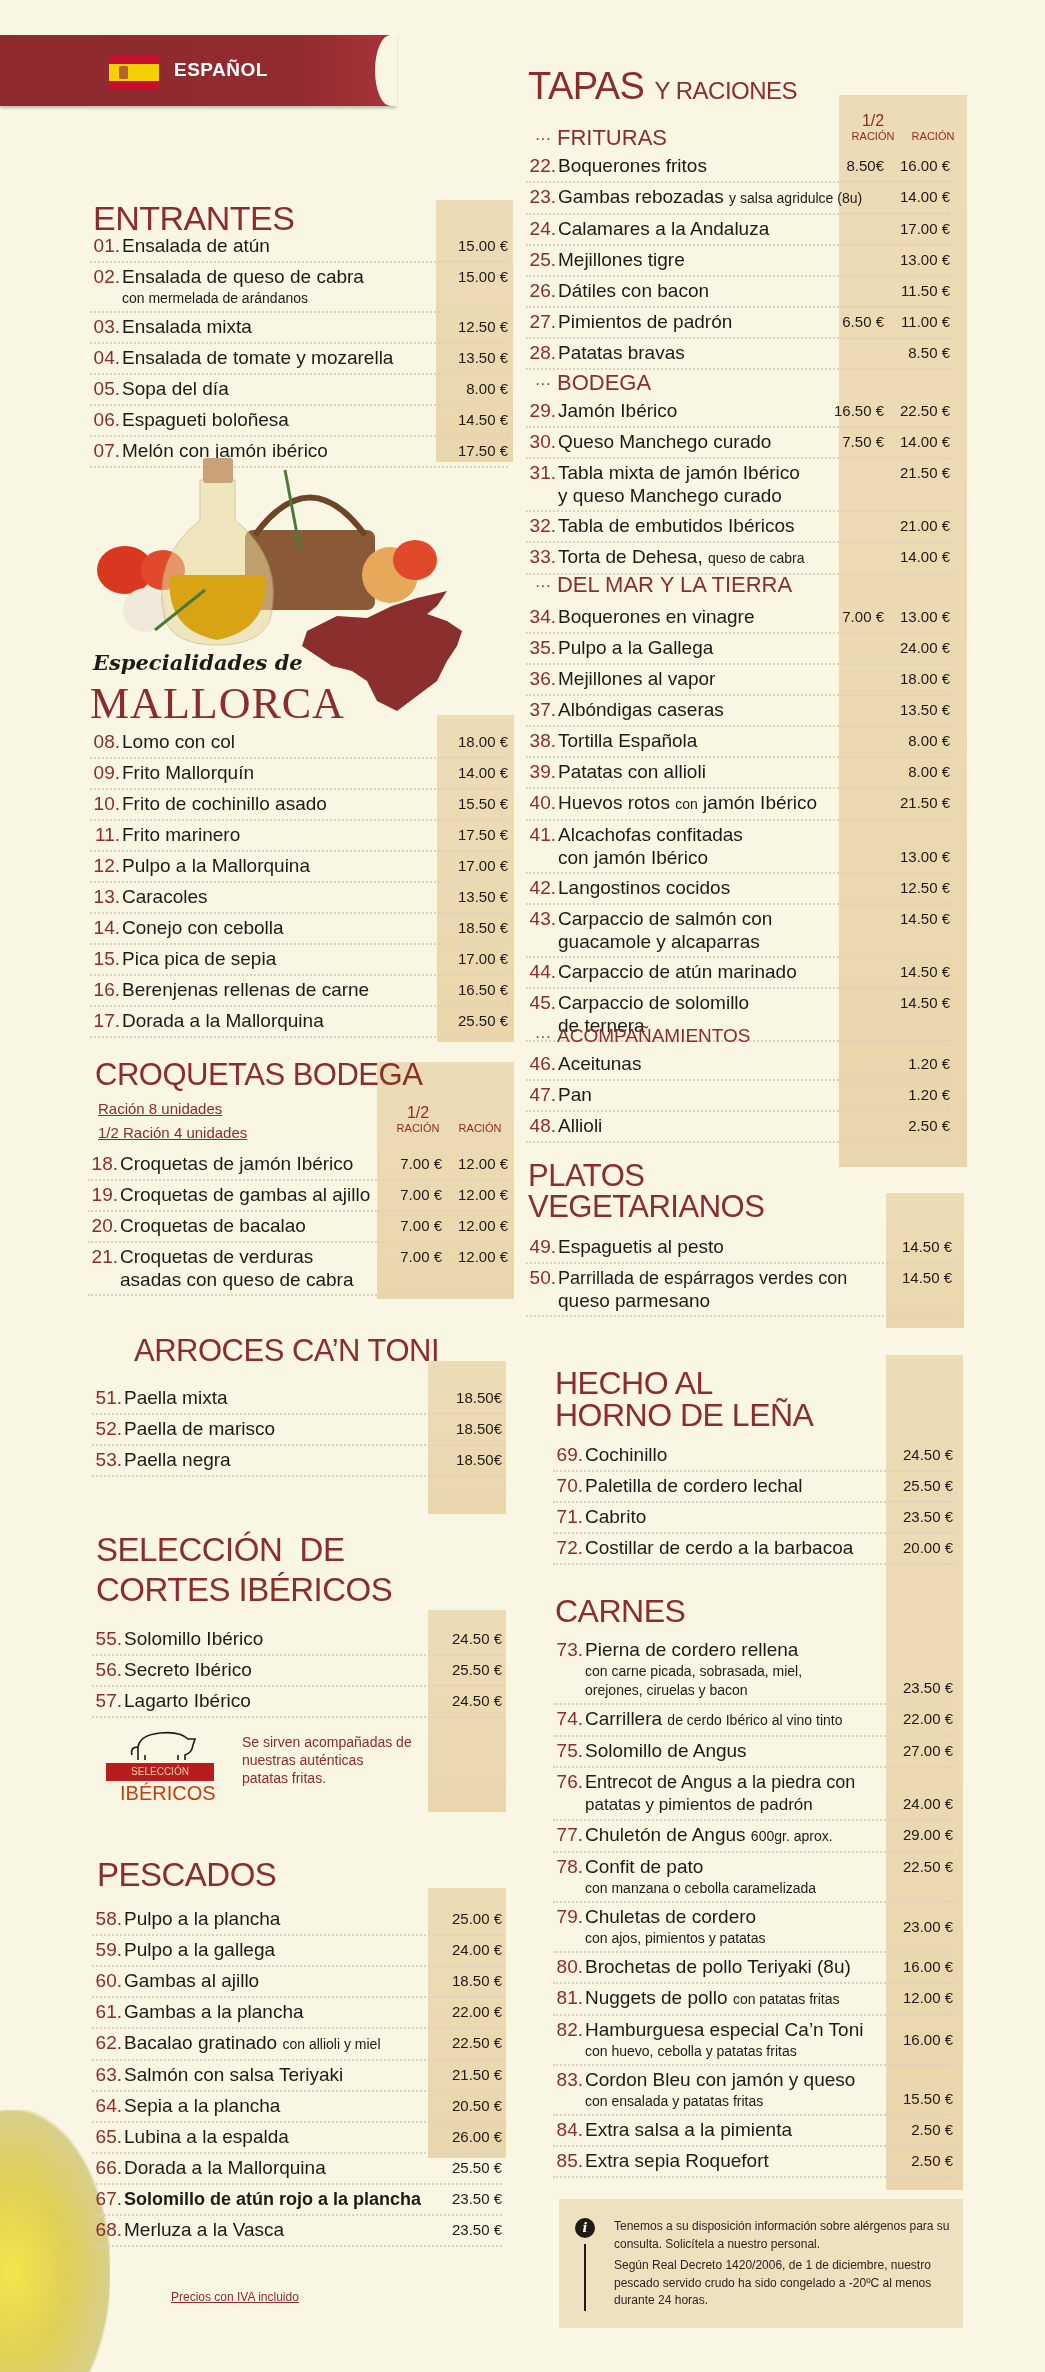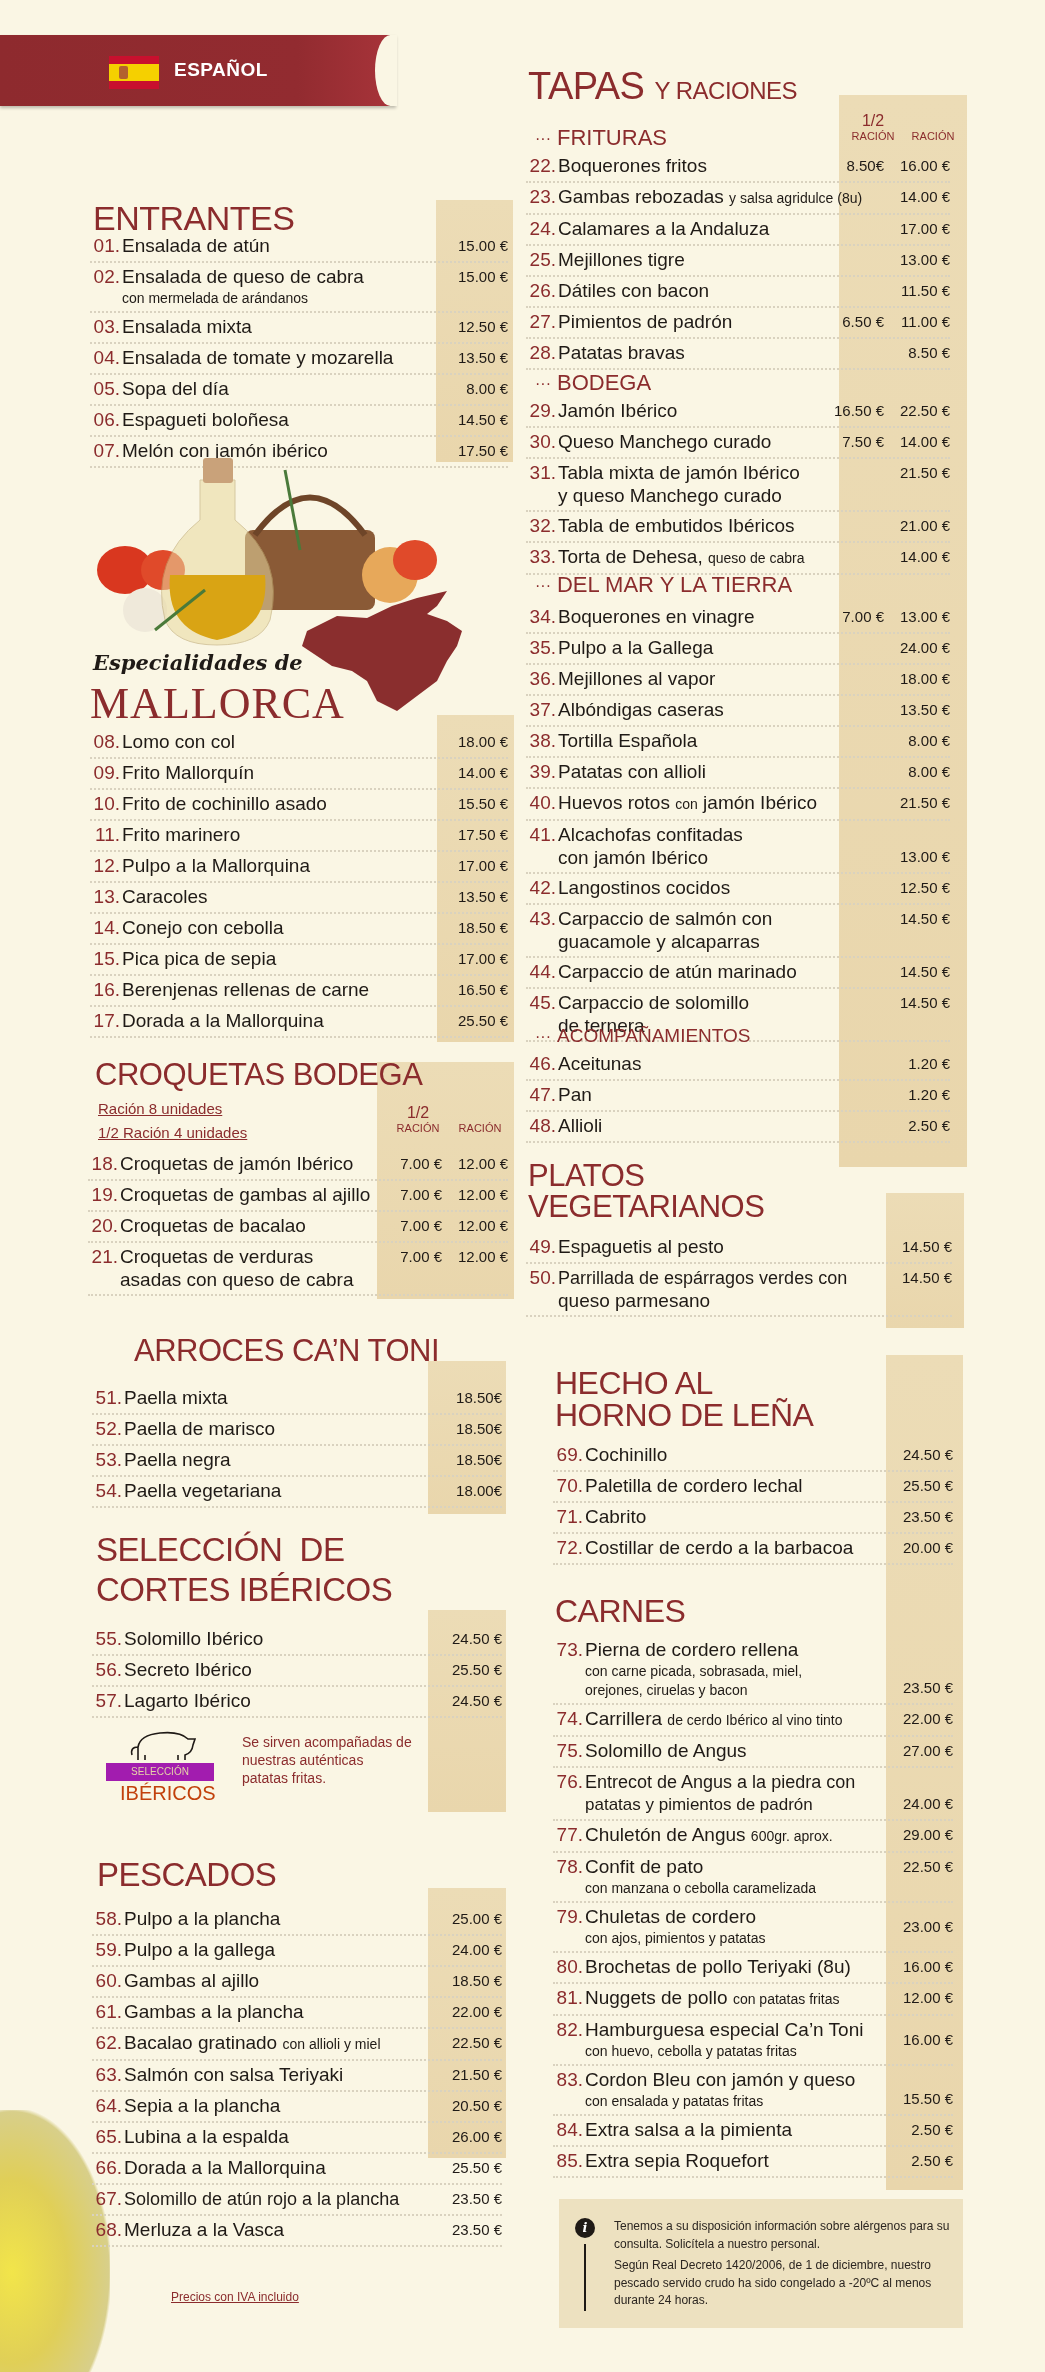--- a/index.html
+++ b/index.html
@@ -56,21 +56,21 @@
   .colhead .frac { font-size: 16px; display:block; line-height:18px;}
 
   
   .illus { position: absolute; left: 95px; top: 450px; width: 380px; height: 210px; }
   .mallorca-map { position: absolute; left: 297px; top: 586px; width: 170px; height: 130px; }
   .esp-de { position: absolute; left: 93px; top: 650px; font-family: "DejaVu Serif", serif; font-style: italic; font-weight: bold; font-size: 21px; color: #1f1a16; }
   .mallorca { position: absolute; left: 90px; top: 678px; font-family: "Liberation Serif", serif; font-size: 44px; color: #8b2c2d; letter-spacing: 1px; }
 
   
   .badge { position: absolute; left: 100px; top: 1725px; width: 120px; height: 80px; }
-  .badge-band { position: absolute; left: 6px; top: 38px; width: 108px; height: 18px; background: #a21caf; color: #e5d3a8; font-size: 10px; text-align: center; line-height: 18px; }
+  .badge-band { position: absolute; left: 6px; top: 38px; width: 108px; height: 18px; background: #b91c1c; color: #e5d3a8; font-size: 10px; text-align: center; line-height: 18px; }
   .badge-iber { position: absolute; left: 20px; top: 57px; font-size: 20px; color: #c2410c; }
   .served-note { position: absolute; left: 242px; top: 1733px; width: 170px; color: #8b2c2d; font-size: 14px; line-height: 18px; text-align: left; }
 
   .iva { position: absolute; left: 171px; top: 2290px; color: #8b2c2d; font-size: 12px; text-decoration: underline; }
 
   .info-box { position: absolute; left: 559px; top: 2199px; width: 404px; height: 129px; background: #ede1c0; }
   .info-icon { position: absolute; left: 16px; top: 19px; width: 20px; height: 20px; border-radius: 50%; background: #1f1a16; color: #fff; font-family: "DejaVu Serif", serif; font-style: italic; font-weight: bold; font-size: 13px; text-align: center; line-height: 20px; }
   .info-line { position: absolute; left: 25px; top: 45px; width: 2px; height: 67px; background: #1f1a16; }
   .info-text { position: absolute; left: 55px; top: 19px; width: 340px; font-size: 12px; line-height: 17.5px; color: #2b2520; }
   .info-text p + p { margin-top: 4px; }
@@ -246,25 +246,20 @@
   <div class="row">
       <span class="num">52.</span>
       <span class="desc">Paella de marisco</span>
       <span class="price full">18.50€</span>
     </div>
   <div class="row">
       <span class="num">53.</span>
       <span class="desc">Paella negra</span>
       <span class="price full">18.50€</span>
     </div>
-  <div class="row">
-      <span class="num">54.</span>
-      <span class="desc">Paella vegetariana</span>
-      <span class="price full">18.00€</span>
-    </div>
 </div>
 
 <div class="price-col" style="left:428px;top:1610px;width:78px;height:202px;"></div>
 <div class="sec-title" style="left:96px;top:1532px;font-size:33px;white-space:pre;">SELECCIÓN  DE</div>
 <div class="sec-title" style="left:96px;top:1572px;font-size:33px;">CORTES IBÉRICOS</div>
 <div class="list" style="left:92px;top:1625px;width:410px;">
   <div class="row">
       <span class="num">55.</span>
       <span class="desc">Solomillo Ibérico</span>
       <span class="price full">24.50 €</span>
@@ -332,21 +327,21 @@
       <span class="desc">Lubina a la espalda</span>
       <span class="price full">26.00 €</span>
     </div>
   <div class="row">
       <span class="num">66.</span>
       <span class="desc">Dorada a la Mallorquina</span>
       <span class="price full">25.50 €</span>
     </div>
   <div class="row">
       <span class="num">67.</span>
-      <span class="desc" style="font-size:18px;">Solomillo de atún rojo a la plancha</span>
+      <span class="desc" style="font-size:18px;font-weight:bold;">Solomillo de atún rojo a la plancha</span>
       <span class="price full">23.50 €</span>
     </div>
   <div class="row">
       <span class="num">68.</span>
       <span class="desc">Merluza a la Vasca</span>
       <span class="price full">23.50 €</span>
     </div>
 </div>
 <div class="iva">Precios con IVA incluido</div>
 

